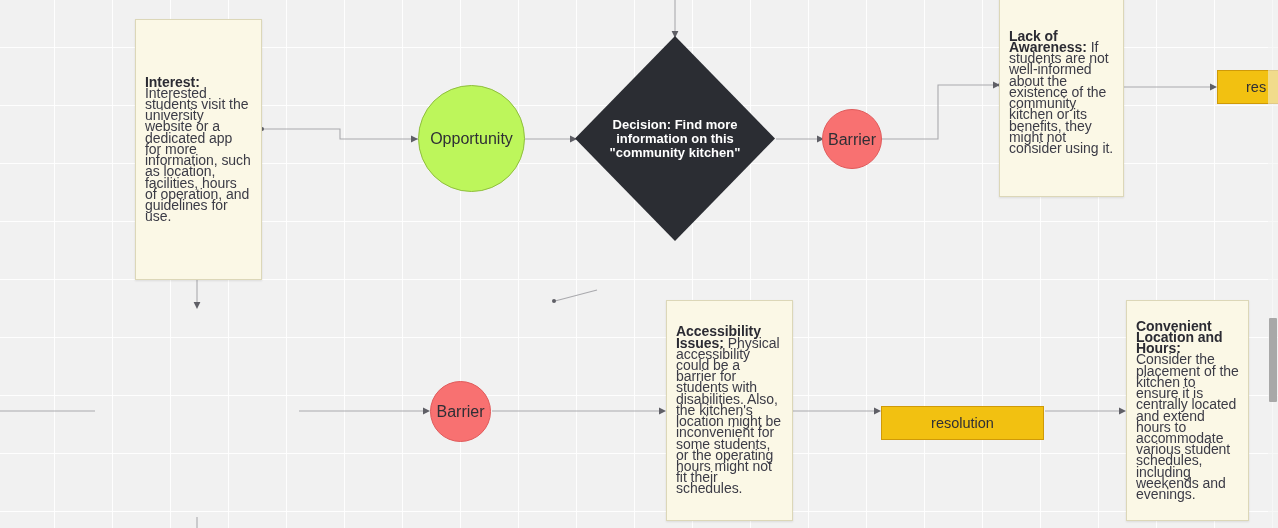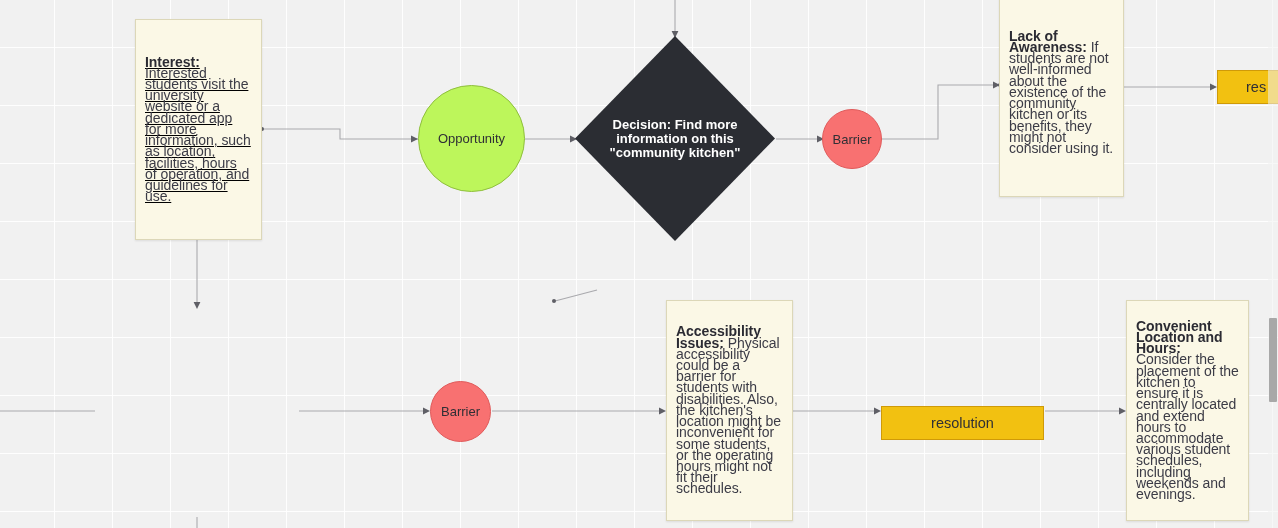--- a/index.html
+++ b/index.html
@@ -80,21 +80,21 @@
 
   
   .circle {
     border-radius: 50%;
     display: flex;
     align-items: center;
     justify-content: center;
     text-align: center;
   }
   .circle-label {
-    font-size: 13px;
+    font-size: 16px;
     color: #2f2f35;
     line-height: 15px;
   }
 
   
   .resbox {
     background: #f2c111;
     border: 1px solid #cf9a08;
     display: flex;
     align-items: center;
@@ -170,21 +170,21 @@
 
     <path class="edge-line" d="M1045,411 L1124,411"></path>
     <polygon class="edge-arrow" points="1126,411 1119,407.6 1119,414.4"></polygon>
 
     <path class="edge-line" d="M197,517 L197,528"></path>
 
     <path class="edge-line" d="M555,301 L597,290"></path>
     <circle class="edge-dot" cx="554" cy="301" r="2"></circle>
   </svg>
 
-  <div class="node note" style="left:135px; top:19px; width:127px; height:221px;text-decoration:underline;">
+  <div class="node note" style="left:135px; top:19px; width:127px; height:261px;">
     <div class="note-text">
       <b>Interest:</b>
       <span>Interested students visit the university website or a dedicated app for more information, such as location, facilities, hours of operation, and guidelines for use.</span>
     </div>
   </div>
 
   <div class="node note" style="left:999px; top:-12px; width:125px; height:209px;">
     <div class="note-text">
       <b>Lack of Awareness:</b>
       <span>If students are not well-informed about the existence of the community kitchen or its benefits, they might not consider using it.</span>

